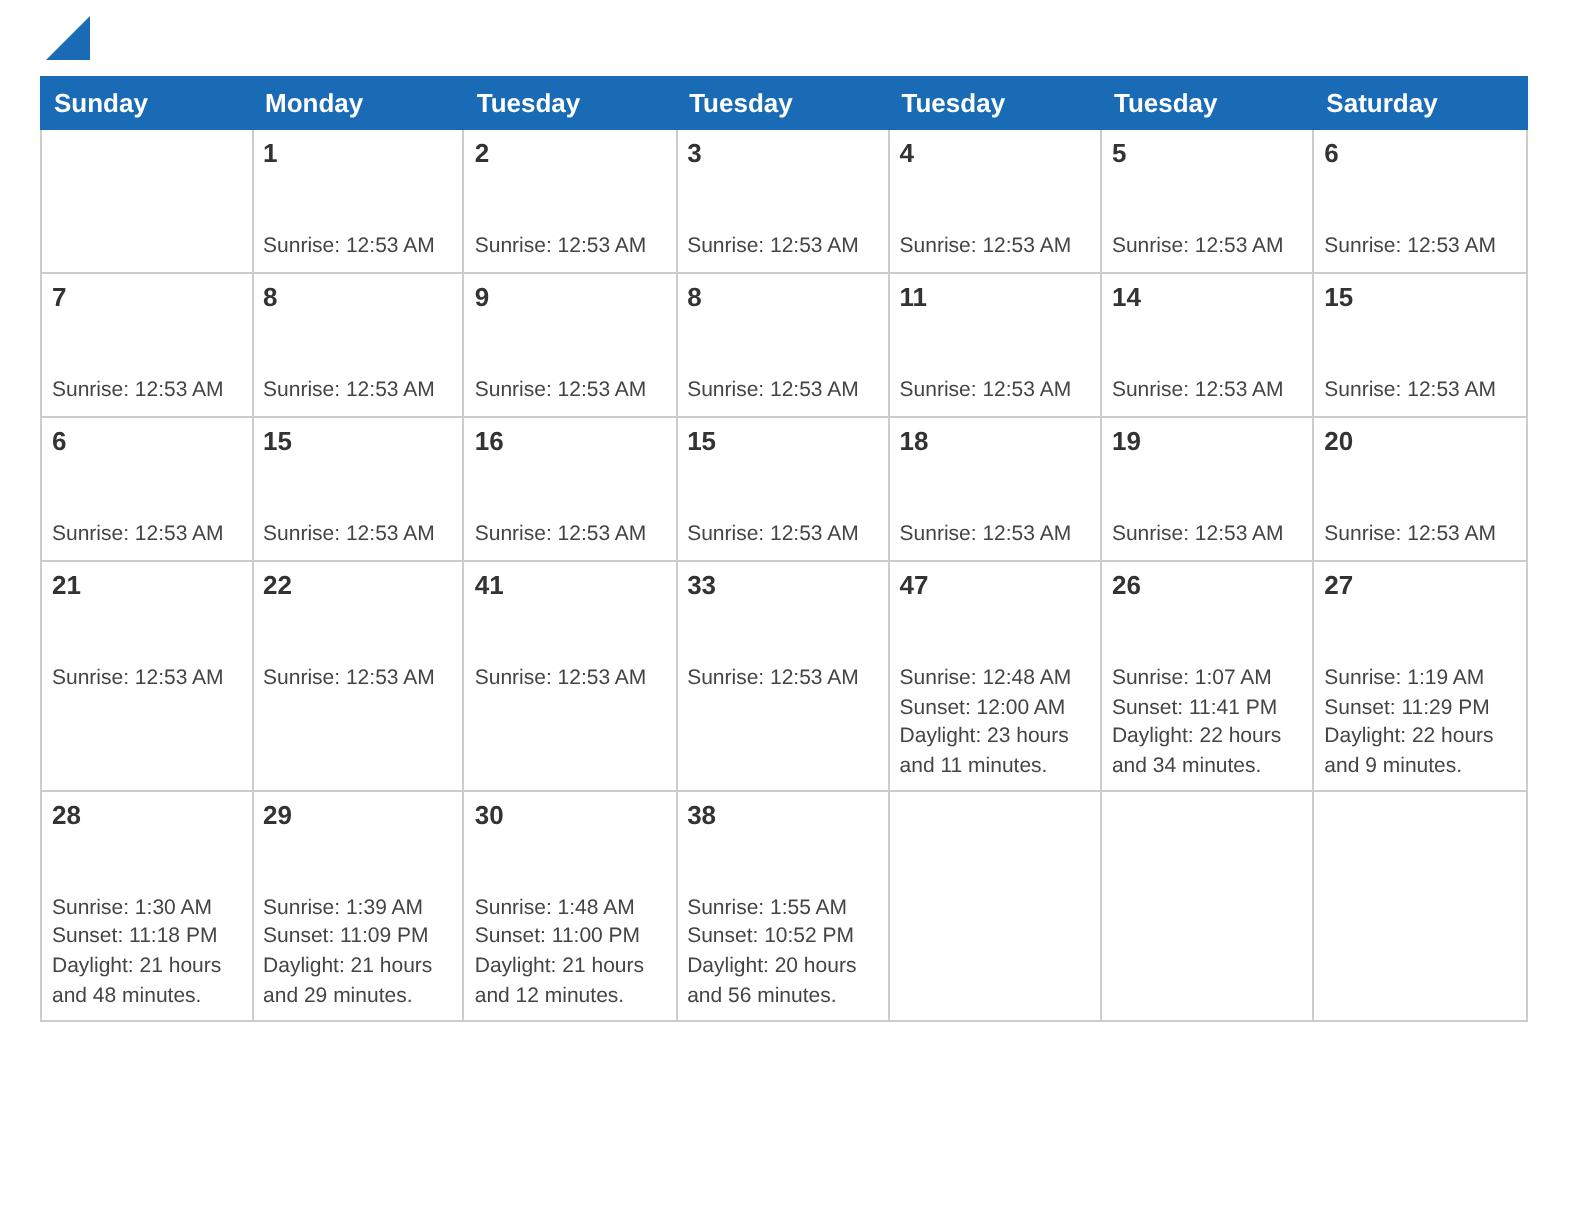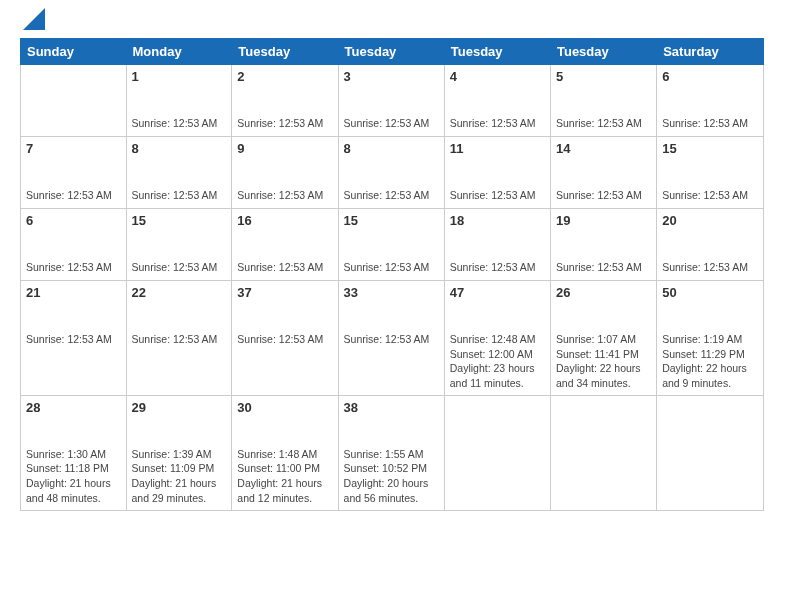--- a/index.html
+++ b/index.html
@@ -226,37 +226,37 @@
         <tr class="week-row">
           <td>
             <span class="day-number">21</span>
             <div class="day-info">Sunrise: 12:53 AM</div>
           </td>
           <td>
             <span class="day-number">22</span>
             <div class="day-info">Sunrise: 12:53 AM</div>
           </td>
           <td>
-            <span class="day-number">37</span>
+            <span class="day-number">41</span>
             <div class="day-info">Sunrise: 12:53 AM</div>
           </td>
           <td>
             <span class="day-number">33</span>
             <div class="day-info">Sunrise: 12:53 AM</div>
           </td>
           <td>
             <span class="day-number">47</span>
             <div class="day-info">Sunrise: 12:48 AM<br>Sunset: 12:00 AM<br>Daylight: 23 hours and 11 minutes.</div>
           </td>
           <td>
             <span class="day-number">26</span>
             <div class="day-info">Sunrise: 1:07 AM<br>Sunset: 11:41 PM<br>Daylight: 22 hours and 34 minutes.</div>
           </td>
           <td>
-            <span class="day-number">50</span>
+            <span class="day-number">27</span>
             <div class="day-info">Sunrise: 1:19 AM<br>Sunset: 11:29 PM<br>Daylight: 22 hours and 9 minutes.</div>
           </td>
         </tr>
         <tr class="week-row">
           <td>
             <span class="day-number">28</span>
             <div class="day-info">Sunrise: 1:30 AM<br>Sunset: 11:18 PM<br>Daylight: 21 hours and 48 minutes.</div>
           </td>
           <td>
             <span class="day-number">29</span>

